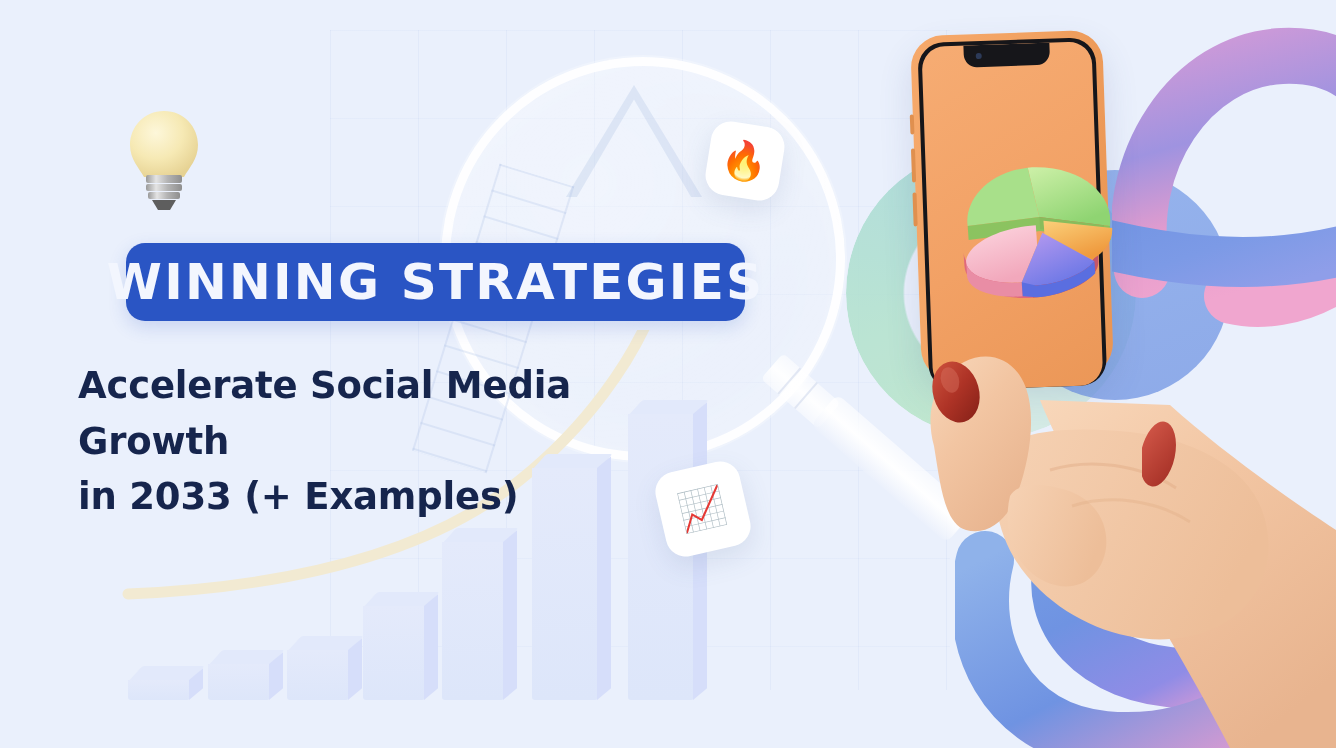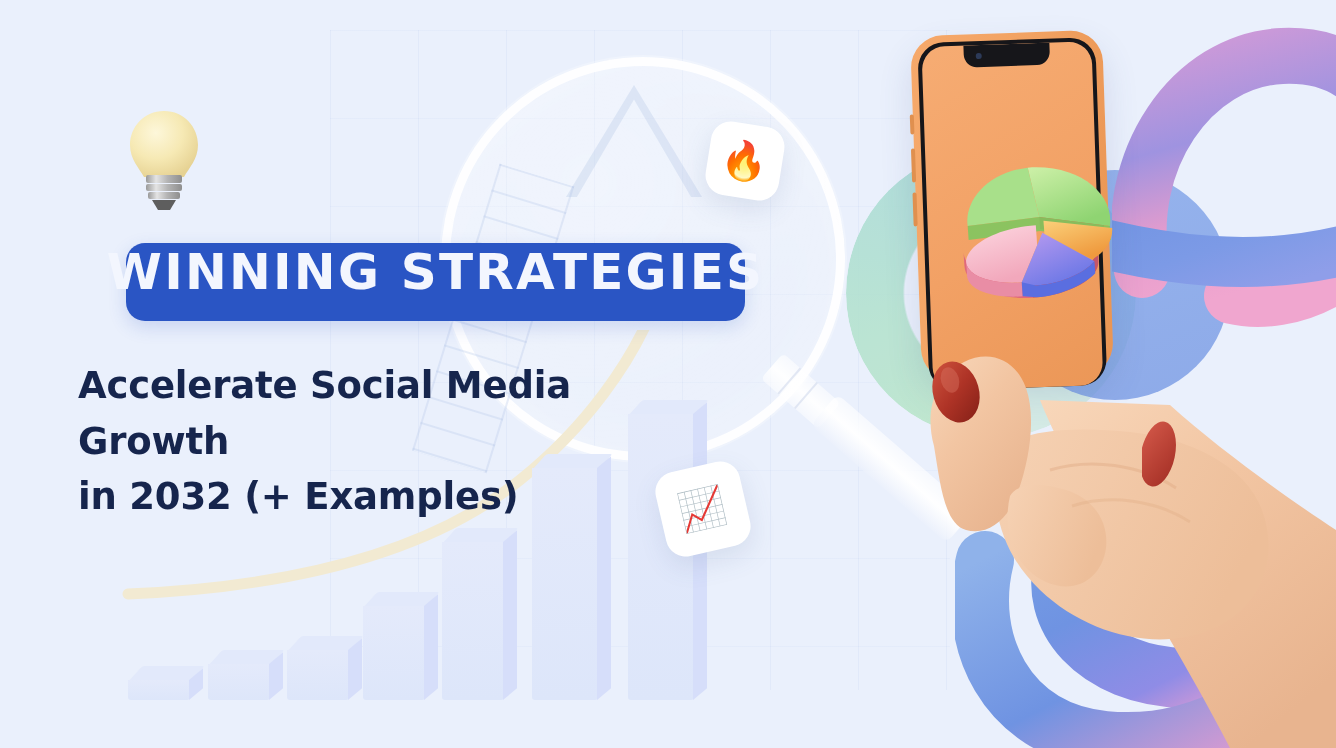--- a/index.html
+++ b/index.html
@@ -136,21 +136,21 @@
     display:flex;align-items:center;justify-content:center;
   }
   .card-fire{left:708px;top:124px;width:74px;height:74px;transform:rotate(9deg);}
   .card-chart{left:660px;top:466px;width:86px;height:86px;transform:rotate(-13deg);}
   .card-emoji{font-size:38px;line-height:1;}
 
   
   .banner{
     position:absolute;left:126px;top:243px;width:619px;height:78px;
     background:#2a55c4;border-radius:19px;
-    display:flex;justify-content:center;
+    display:flex;align-items:center;justify-content:center;
     box-shadow:0 6px 18px rgba(42,85,196,.18);
   }
   .banner-text{
     color:#f3f6fe;font-size:50px;font-weight:700;letter-spacing:2.2px;
     font-family:"DejaVu Sans", sans-serif;
     white-space:nowrap;
   }
   .subtitle{
     position:absolute;left:78px;top:358px;width:616px;
     text-align:left;color:#16254d;
@@ -379,16 +379,16 @@
     </defs>
     <ellipse cx="16" cy="36" rx="17" ry="33" transform="rotate(12 16 36)" fill="url(#nail2)"></ellipse>
   </svg>
 
   <div class="banner">
     <span class="banner-text">WINNING STRATEGIES</span>
   </div>
 
   <div class="subtitle">
     <span class="l1">Accelerate Social Media Growth</span>
-    <span class="l2">in 2032 (+ Examples)</span>
+    <span class="l2">in 2033 (+ Examples)</span>
   </div>
 
 </div>
 
 </body></html>

